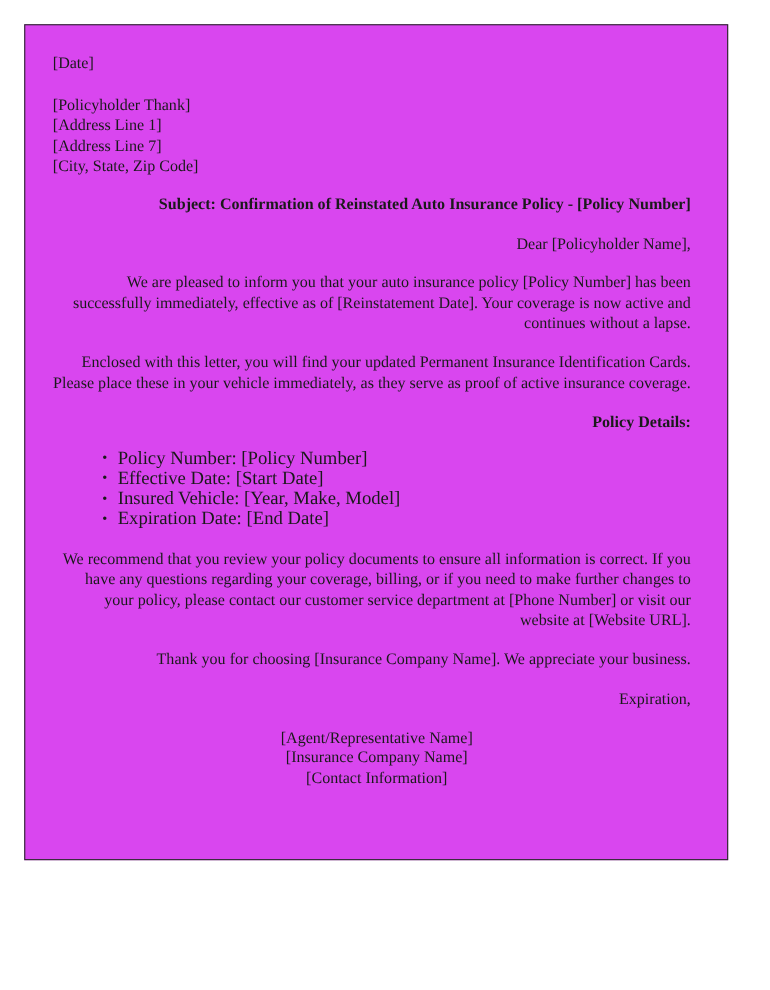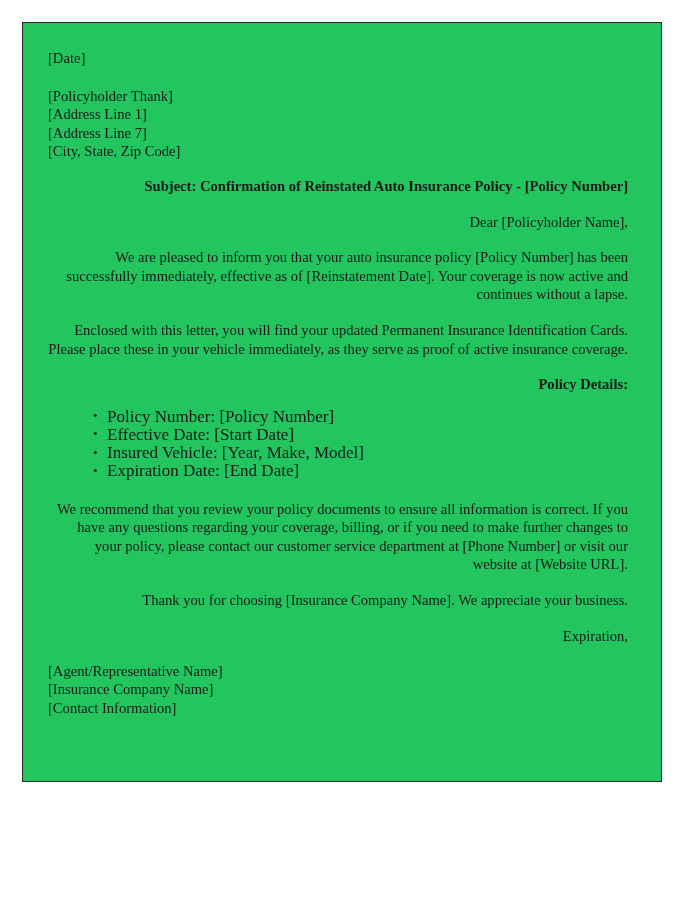--- a/index.html
+++ b/index.html
@@ -14,21 +14,21 @@
     color: #1a1a1a;
     -webkit-font-smoothing: antialiased;
   }
   #letter-page {
     position: absolute;
     left: 22px;
     top: 22px;
     width: 640px;
     height: 760px;
     border: 1.3px solid #2b2b2b;
-    background: #22c55e;
+    background: #d946ef;
     box-sizing: border-box;
     overflow: hidden;
   }
   #letter-body {
     padding: 26px 24px 0 25px;
     box-sizing: border-box;
   }
   .line {
     font-size: 14.6px;
     line-height: 18.2px;
@@ -59,21 +59,21 @@
     position: relative;
     padding-left: 14px;
   }
   ul.details-list li::before {
     content: "\2022";
     position: absolute;
     left: 0;
     top: -0.5px;
     font-size: 13px;
   }
-  .sig-block .line { line-height: 18.2px; }
+  .sig-block .line { line-height: 18.2px; text-align: center; }
 </style>
 </head>
 <body>
 
 <div id="letter-page">
   <div id="letter-body">
 
     <div class="line">[Date]</div>
 
     <div class="block-gap-date"></div>

